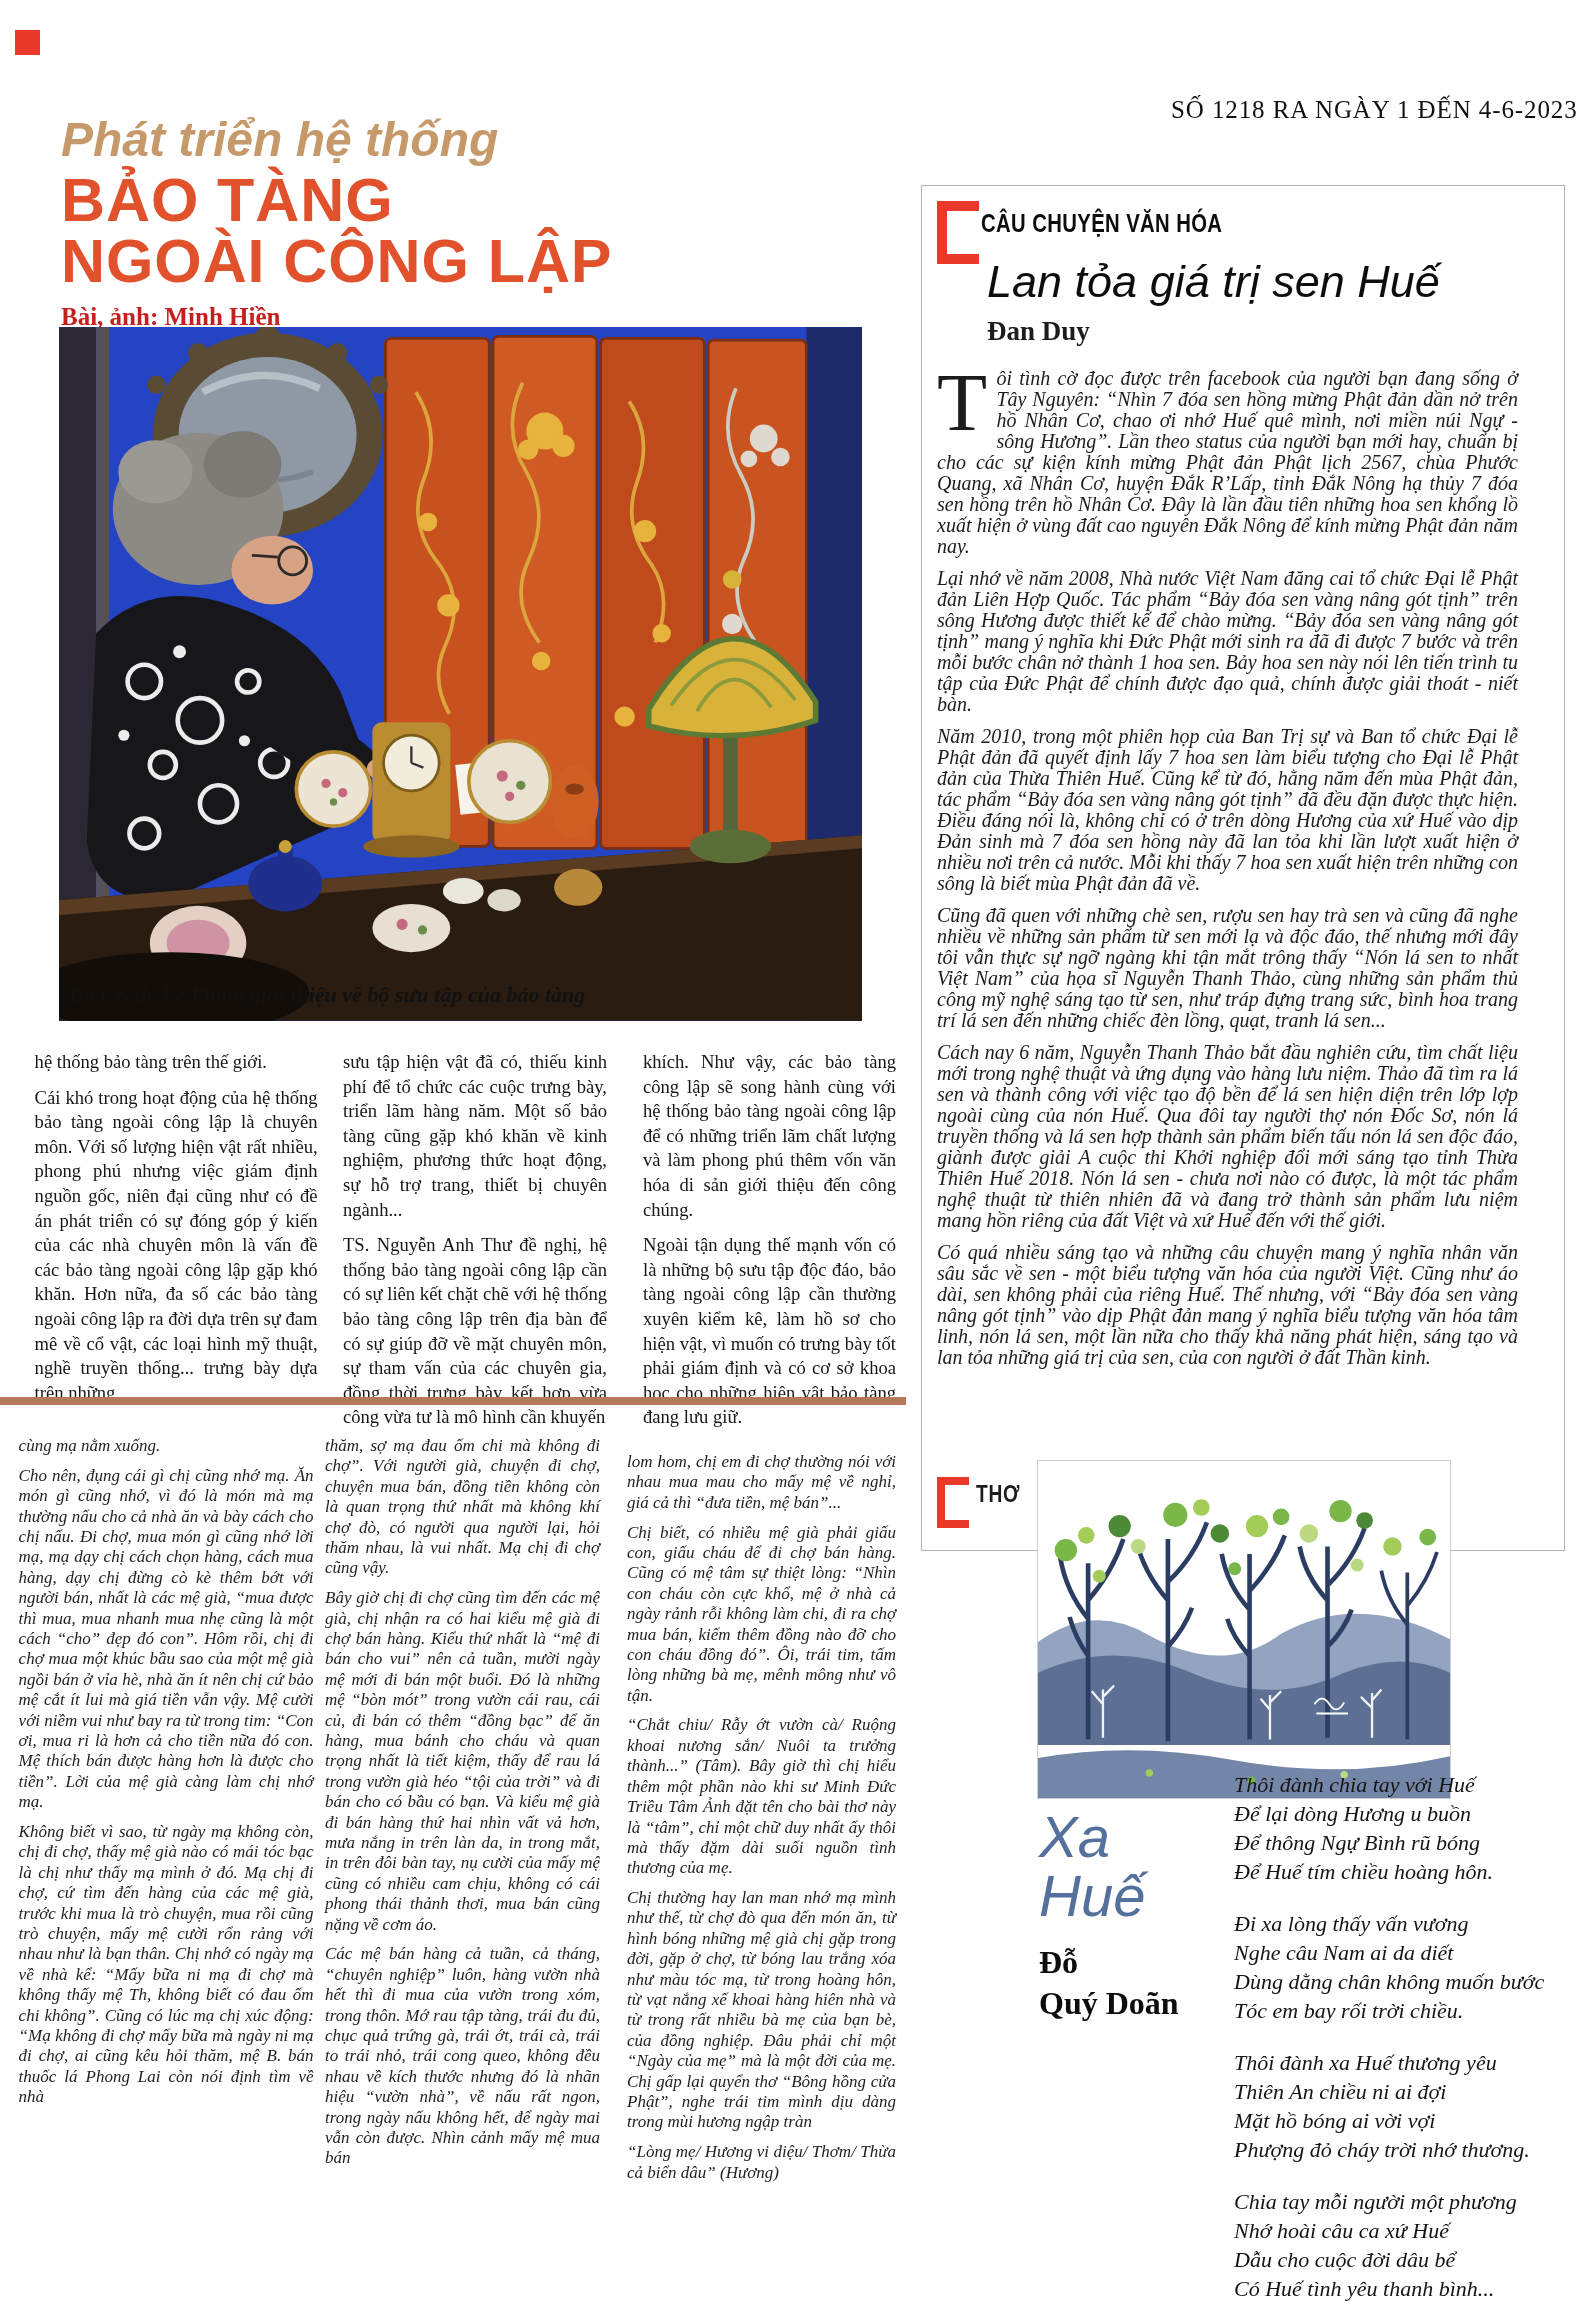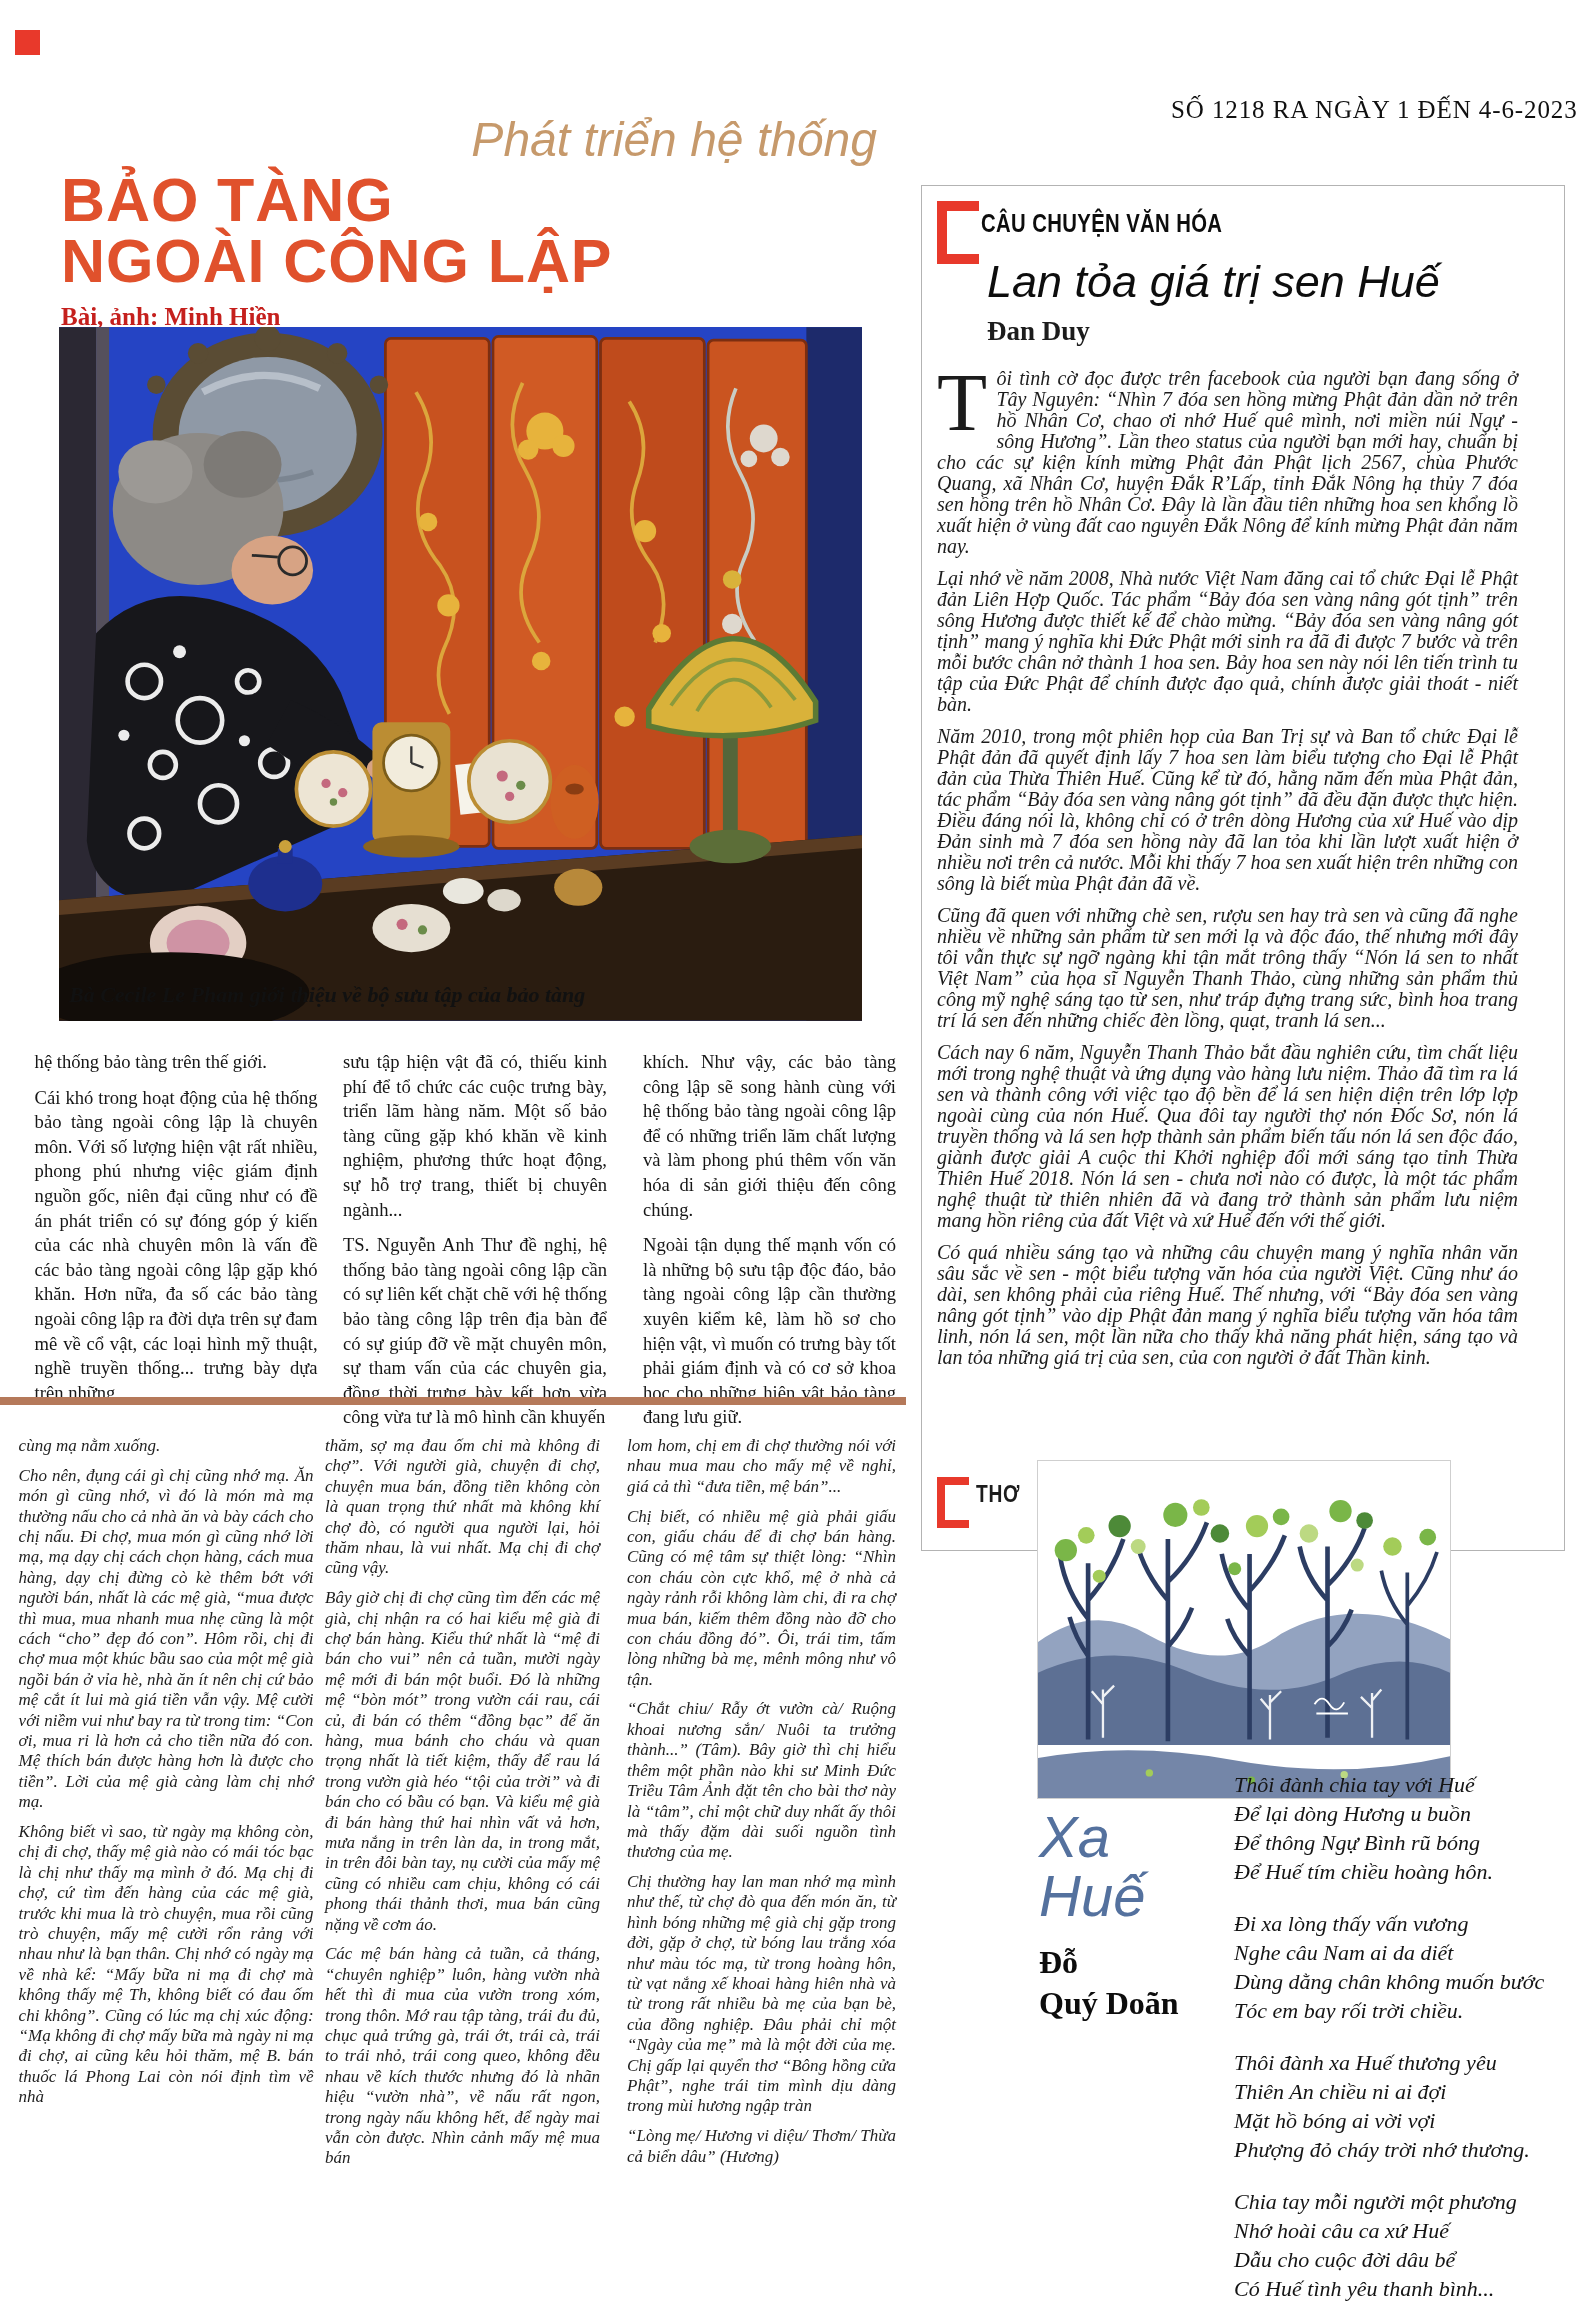--- a/index.html
+++ b/index.html
@@ -9,22 +9,22 @@
     overflow:hidden;
   }
   .abs{position:absolute;}
 
   
   #corner-square{left:15px;top:30px;width:25px;height:25px;background:#e8392b;}
   #issue-line{left:1171px;top:96px;font-size:25px;letter-spacing:0.9px;color:#101010;white-space:nowrap;}
 
   
   #headline{left:61px;top:109px;width:816px;}
-  .kicker{font-family:"Liberation Sans","DejaVu Sans",sans-serif;font-style:italic;font-weight:normal;
-          font-size:48px;line-height:61px;color:#c6996b;text-align:right;}
+  .kicker{font-family:"Liberation Sans","DejaVu Sans",sans-serif;font-style:italic;font-weight:bold;
+          font-size:48px;line-height:61px;color:#c6996b;}
   .main-title{font-family:"Liberation Sans","DejaVu Sans",sans-serif;font-weight:800;
           font-size:61px;line-height:61px;color:#e0512c;letter-spacing:0.9px;}
   .byline{font-size:25px;font-weight:bold;color:#c5201d;margin-top:11px;}
 
   
   #photo{left:59px;top:327px;width:803px;height:694px;background:#2544c4;overflow:hidden;}
   #photo svg{display:block;}
   #photo-caption{left:69px;top:982px;width:788px;font-style:italic;font-weight:bold;font-size:22px;color:#111;}
 
   
@@ -48,21 +48,21 @@
   .dropcap{float:left;font-size:82px;line-height:65px;padding:1.9px 9.3px 0 0;font-style:normal;font-family:"Liberation Serif",serif;}
 
   
   #divider{left:0;top:1397px;width:906px;height:8.3px;background:#b5795a;}
 
   
   .bot-col{top:1436px;font-style:italic;font-size:17px;line-height:20.4px;text-align:justify;color:#1e1e1e;}
   .bot-col p{margin:0 0 9.3px 0;}
   #bot-col-1{left:18.6px;width:295px;}
   #bot-col-2{left:325px;width:275px;}
-  #bot-col-3{left:627px;width:269px;}
+  #bot-col-3{left:627px;width:269px;margin-top:16px;}
 
   
   #tho-bracket{left:937px;top:1477px;width:24px;height:35px;border-width:8.3px;}
   #tho-label{left:976px;top:1480px;font-family:"Liberation Sans","DejaVu Sans",sans-serif;font-weight:bold;
              font-size:24px;letter-spacing:0.9px;transform:scaleX(.8);transform-origin:left top;}
   #poem-art{left:1037px;top:1460px;width:414px;height:339px;border:0.9px solid #cfcfcf;background:#fff;box-sizing:border-box;overflow:hidden;}
   #poem-title{left:1039px;top:1807px;font-family:"Liberation Sans","DejaVu Sans",sans-serif;font-style:italic;
               font-size:58px;line-height:59px;color:#54719e;}
   #poem-author{left:1039px;top:1942px;font-weight:bold;font-size:32px;line-height:41px;color:#0d0d0d;}
   #poem-body{left:1223px;top:1770px;width:364px;font-style:italic;font-size:22px;color:#141414;}

